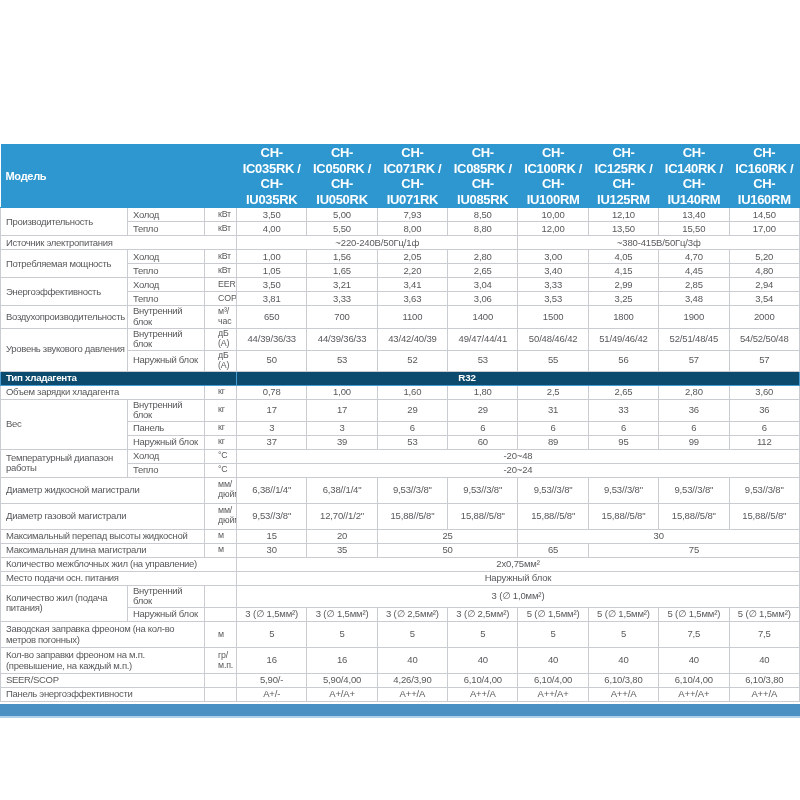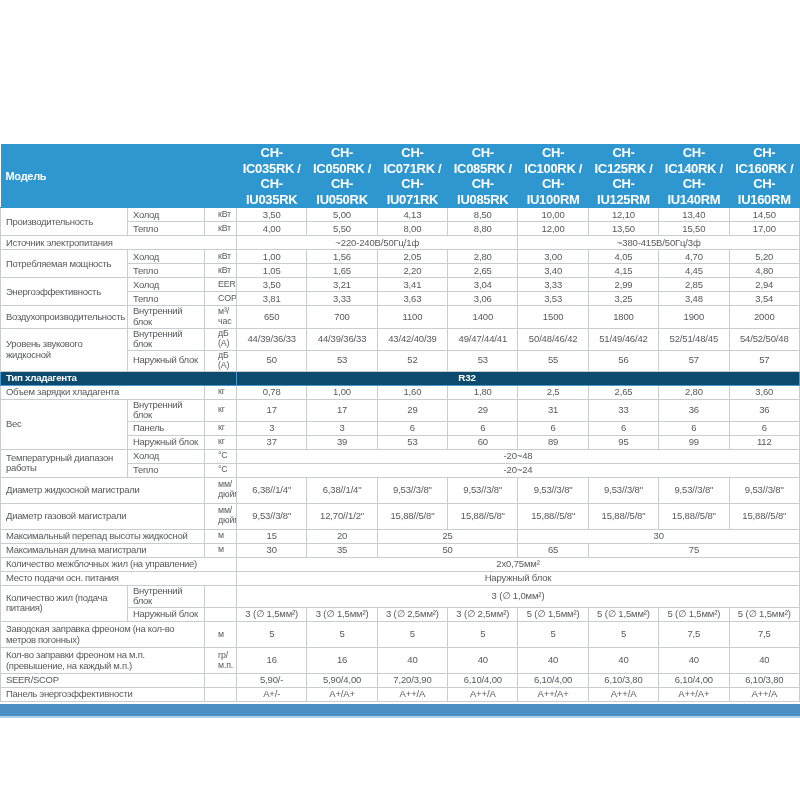--- a/index.html
+++ b/index.html
@@ -64,21 +64,21 @@
 CH-IU140RM</td>
           <td class="h">CH-IC160RK /
 CH-IU160RM</td>
         </tr>
         <tr class="s">
           <td class="l" rowspan="2">Производительность</td>
           <td class="sl">Холод</td>
           <td class="u">кВт</td>
           <td class="v">3,50</td>
           <td class="v">5,00</td>
-          <td class="v">4,13</td>
+          <td class="v">7,93</td>
           <td class="v">8,50</td>
           <td class="v">10,00</td>
           <td class="v">12,10</td>
           <td class="v">13,40</td>
           <td class="v">14,50</td>
         </tr>
         <tr class="s">
           <td class="sl">Тепло</td>
           <td class="u">кВт</td>
           <td class="v">4,00</td>
@@ -152,21 +152,21 @@
           <td class="v">650</td>
           <td class="v">700</td>
           <td class="v">1100</td>
           <td class="v">1400</td>
           <td class="v">1500</td>
           <td class="v">1800</td>
           <td class="v">1900</td>
           <td class="v">2000</td>
         </tr>
         <tr class="s">
-          <td class="l" rowspan="2">Уровень звукового жидкосной</td>
+          <td class="l" rowspan="2">Уровень звукового давления</td>
           <td class="sl">Внутренний блок</td>
           <td class="u">дБ (А)</td>
           <td class="v">44/39/36/33</td>
           <td class="v">44/39/36/33</td>
           <td class="v">43/42/40/39</td>
           <td class="v">49/47/44/41</td>
           <td class="v">50/48/46/42</td>
           <td class="v">51/49/46/42</td>
           <td class="v">52/51/48/45</td>
           <td class="v">54/52/50/48</td>
@@ -336,21 +336,21 @@
           <td class="v">40</td>
           <td class="v">40</td>
           <td class="v">40</td>
           <td class="v">40</td>
         </tr>
         <tr class="s">
           <td class="l" colspan="2">SEER/SCOP</td>
           <td class="u"></td>
           <td class="v">5,90/-</td>
           <td class="v">5,90/4,00</td>
-          <td class="v">7,20/3,90</td>
+          <td class="v">4,26/3,90</td>
           <td class="v">6,10/4,00</td>
           <td class="v">6,10/4,00</td>
           <td class="v">6,10/3,80</td>
           <td class="v">6,10/4,00</td>
           <td class="v">6,10/3,80</td>
         </tr>
         <tr class="s">
           <td class="l" colspan="2">Панель энергоэффективности</td>
           <td class="u"></td>
           <td class="v">А+/-</td>

